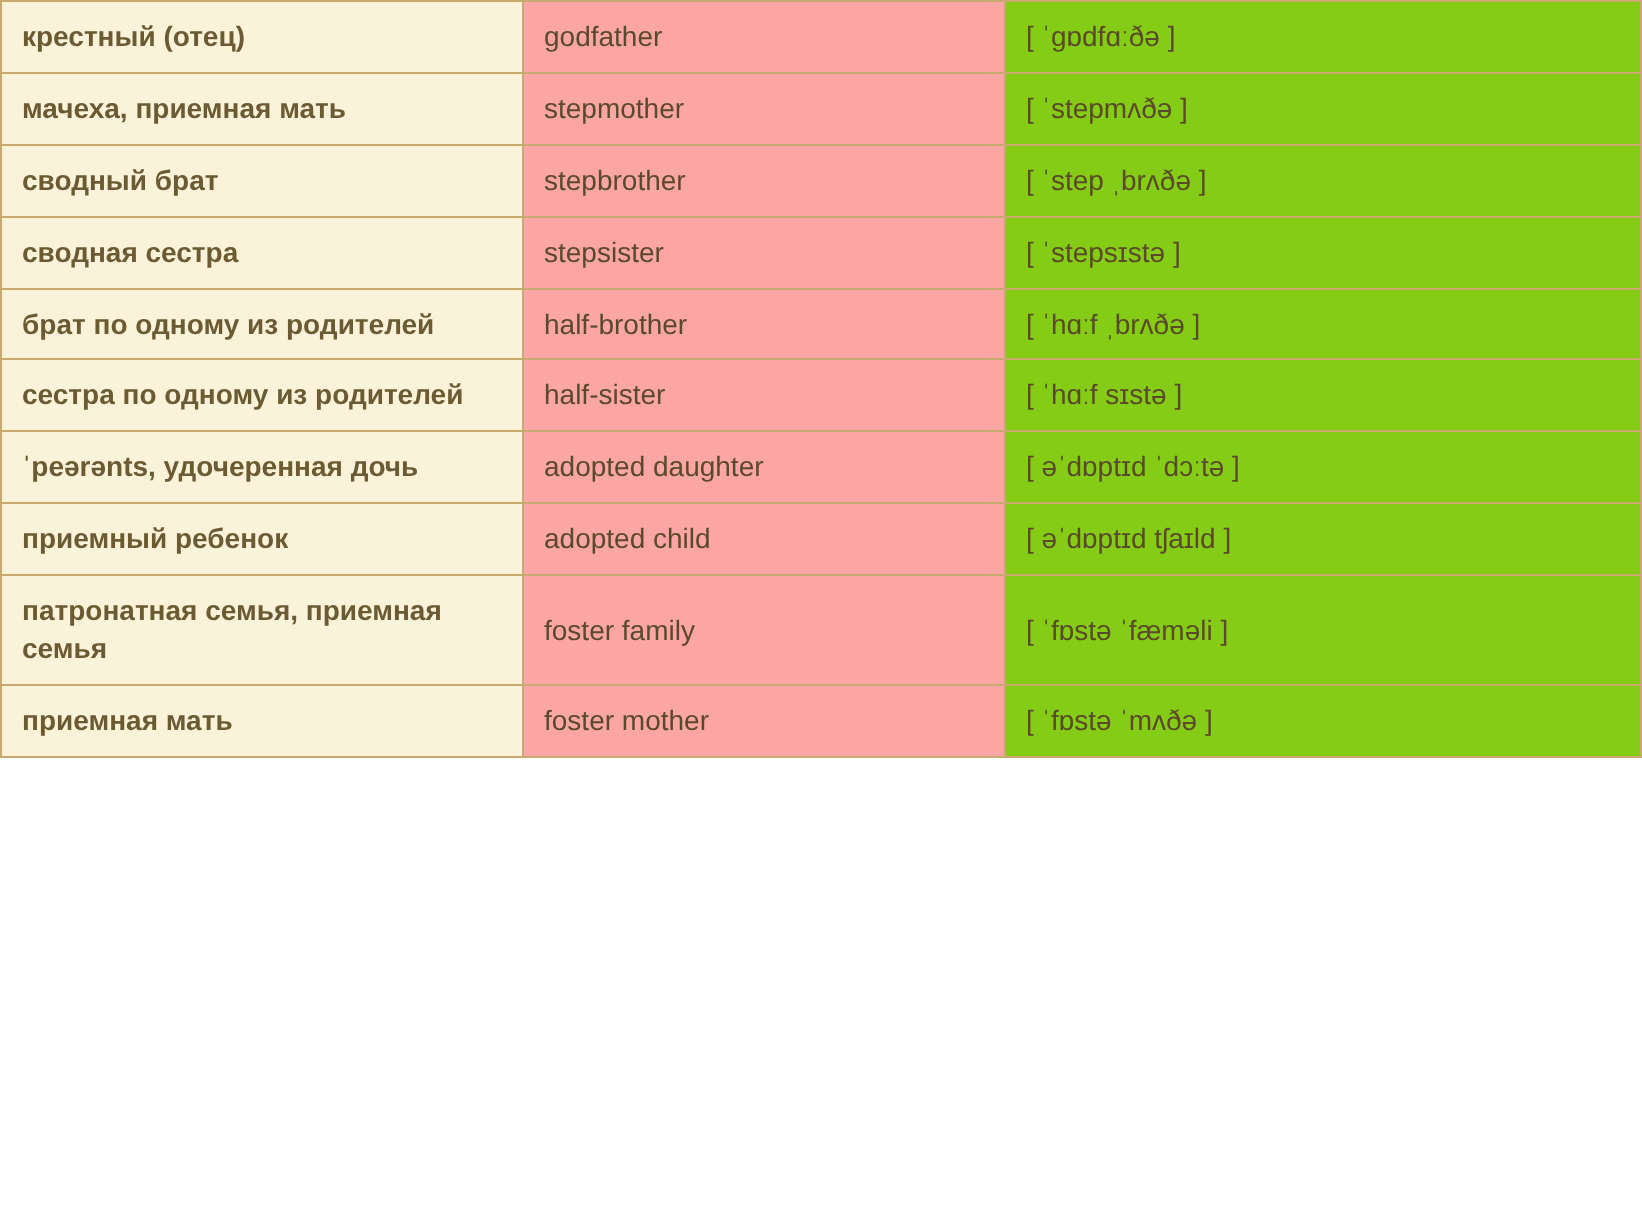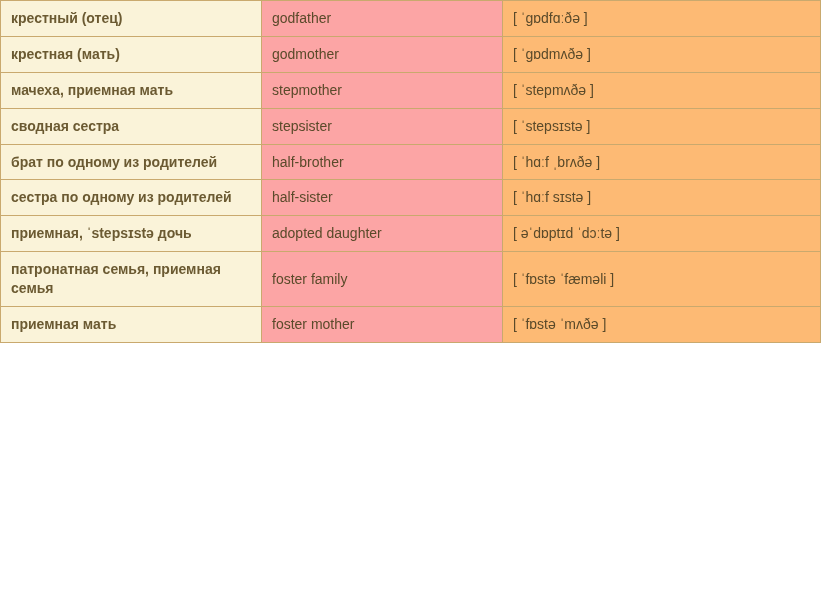--- a/index.html
+++ b/index.html
@@ -25,63 +25,68 @@
     width: 240px;
     background: #faf3d9;
     font-weight: bold;
     color: #6b5a32;
   }
   .vocab-table td.col-en {
     width: 220px;
     background: #fca5a5;
   }
   .vocab-table td.col-ipa {
-    background: #fdba74;
+    background: #84cc16;
     font-family: Arial, "Segoe UI", sans-serif;
   }
 </style>
 </head>
 <body>
 
 <table class="vocab-table">
   <tbody>
     <tr>
       <td class="col-ru">крестный (отец)</td>
       <td class="col-en">godfather</td>
       <td class="col-ipa">[ ˈɡɒdfɑːðə ]</td>
     </tr>
     <tr>
-      <td class="col-ru">крестная (мать)</td>
-      <td class="col-en">godmother</td>
-      <td class="col-ipa">[ ˈɡɒdmʌðə ]</td>
-    </tr>
-    <tr>
       <td class="col-ru">мачеха, приемная мать</td>
       <td class="col-en">stepmother</td>
       <td class="col-ipa">[ ˈstepmʌðə ]</td>
+    </tr>
+    <tr>
+      <td class="col-ru">сводный брат</td>
+      <td class="col-en">stepbrother</td>
+      <td class="col-ipa">[ ˈstep ˌbrʌðə ]</td>
     </tr>
     <tr>
       <td class="col-ru">сводная сестра</td>
       <td class="col-en">stepsister</td>
       <td class="col-ipa">[ ˈstepsɪstə ]</td>
     </tr>
     <tr>
       <td class="col-ru">брат по одному из родителей</td>
       <td class="col-en">half-brother</td>
       <td class="col-ipa">[ ˈhɑːf ˌbrʌðə ]</td>
     </tr>
     <tr>
       <td class="col-ru">сестра по одному из родителей</td>
       <td class="col-en">half-sister</td>
       <td class="col-ipa">[ ˈhɑːf sɪstə ]</td>
     </tr>
     <tr>
-      <td class="col-ru">приемная, ˈstepsɪstə дочь</td>
+      <td class="col-ru">ˈpeərənts, удочеренная дочь</td>
       <td class="col-en">adopted daughter</td>
       <td class="col-ipa">[ əˈdɒptɪd ˈdɔːtə ]</td>
+    </tr>
+    <tr>
+      <td class="col-ru">приемный ребенок</td>
+      <td class="col-en">adopted child</td>
+      <td class="col-ipa">[ əˈdɒptɪd tʃaɪld ]</td>
     </tr>
     <tr>
       <td class="col-ru">патронатная семья, приемная семья</td>
       <td class="col-en">foster family</td>
       <td class="col-ipa">[ ˈfɒstə ˈfæməli ]</td>
     </tr>
     <tr>
       <td class="col-ru">приемная мать</td>
       <td class="col-en">foster mother</td>
       <td class="col-ipa">[ ˈfɒstə ˈmʌðə ]</td>

